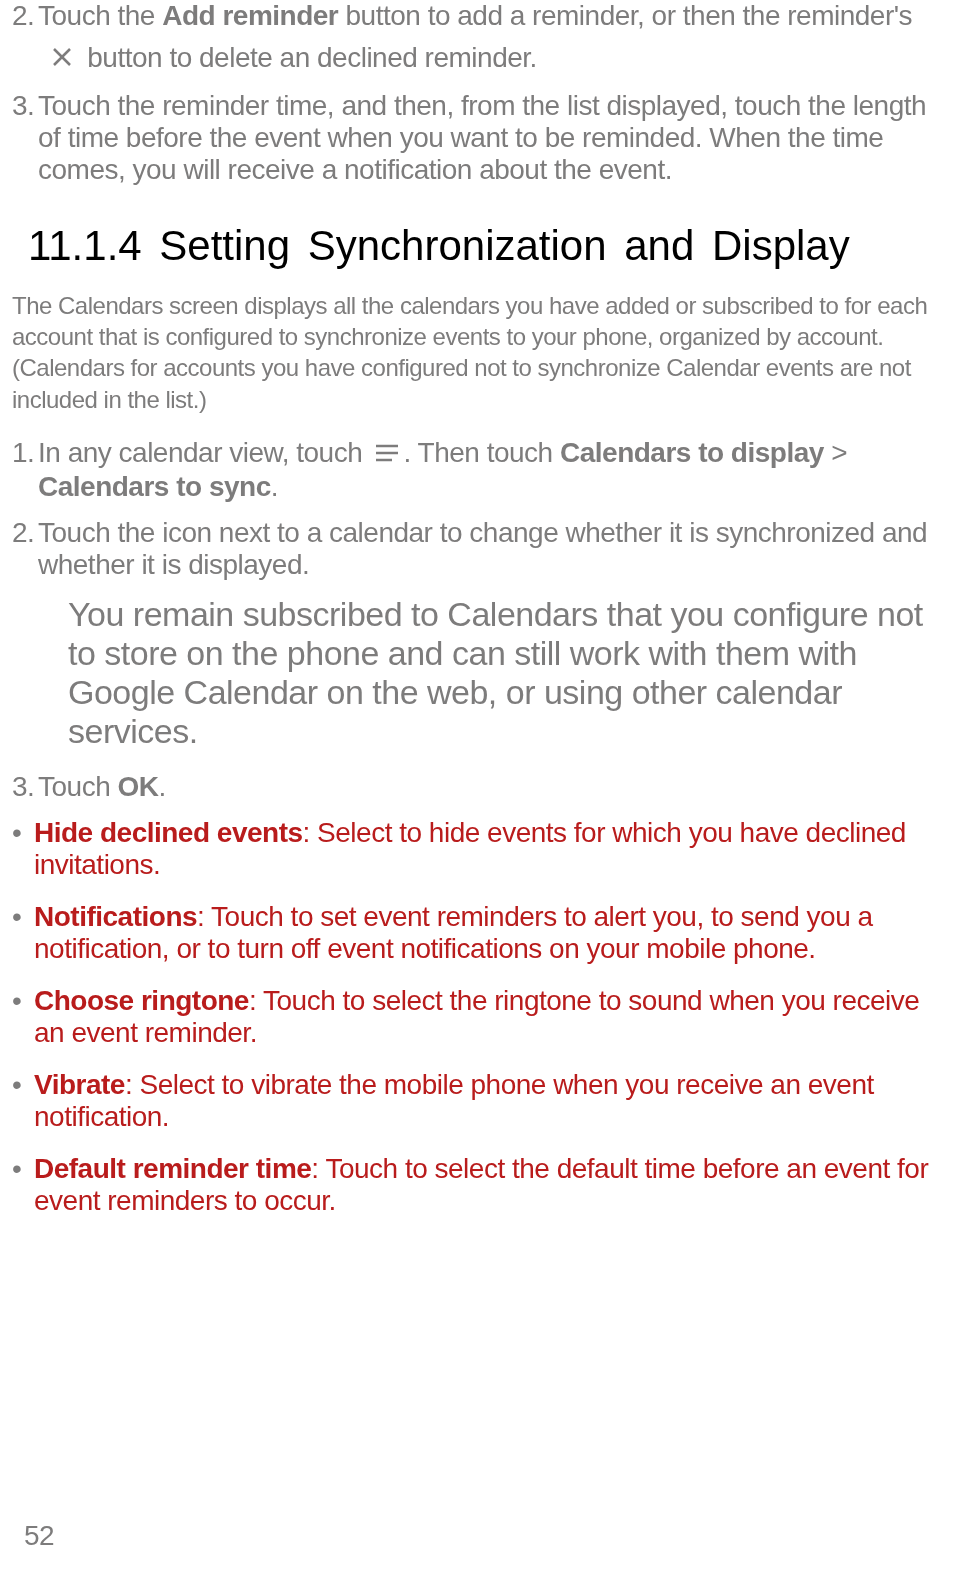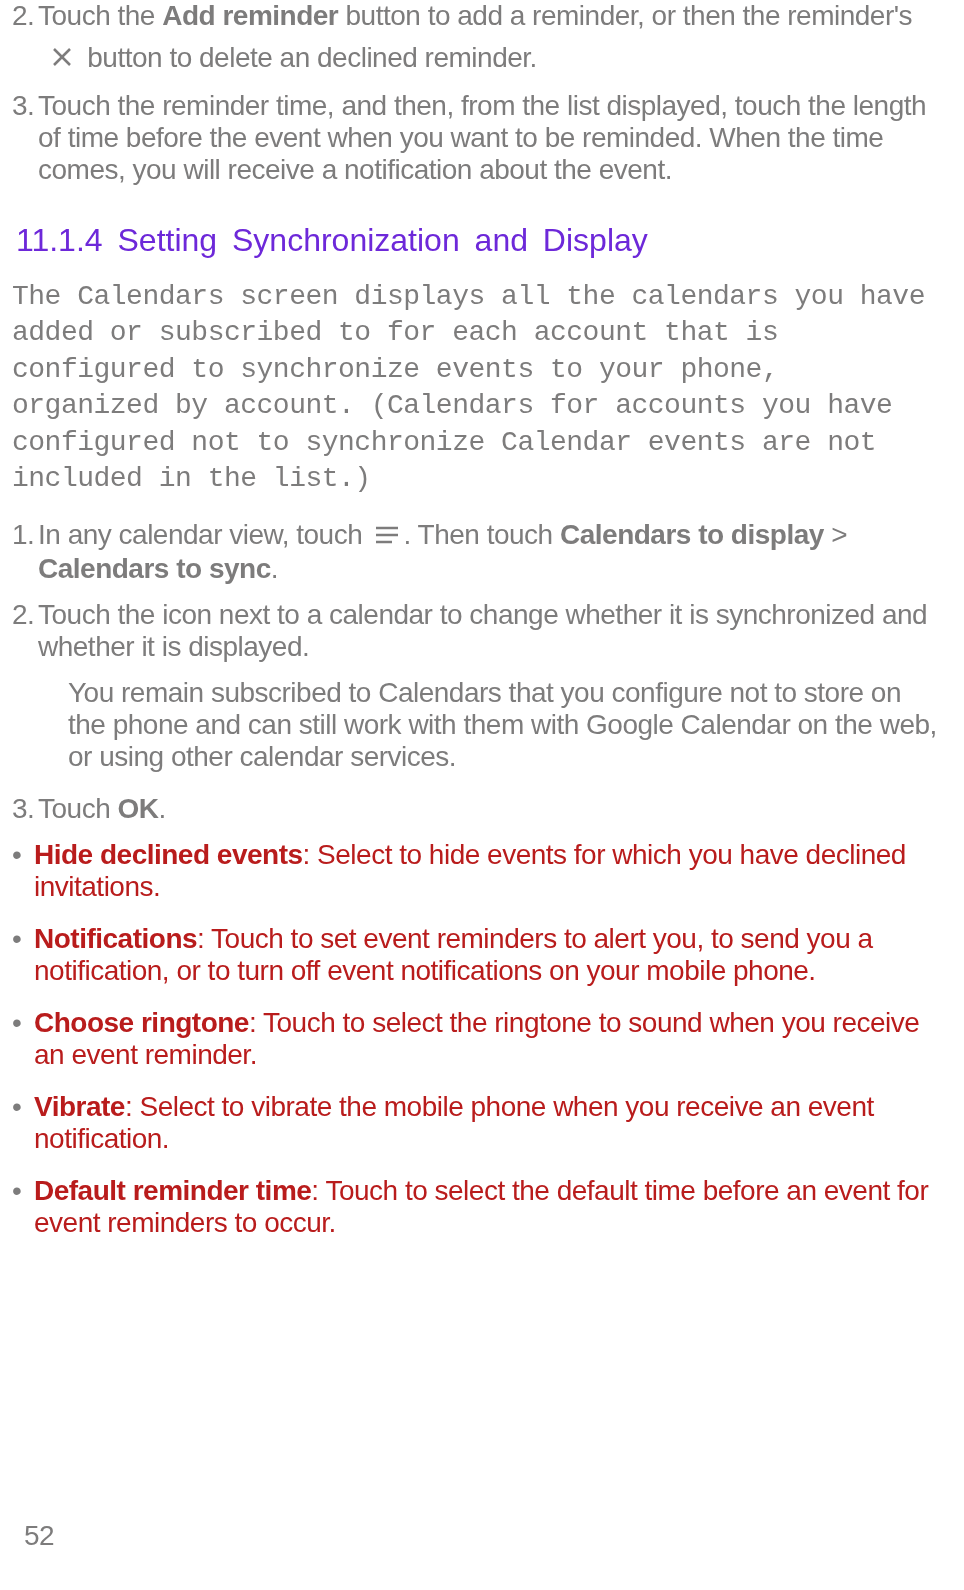--- a/index.html
+++ b/index.html
@@ -12,52 +12,51 @@
     letter-spacing: -0.5px;
   }
   .page {
     box-sizing: border-box;
     width: 964px;
     min-height: 1590px;
     position: relative;
     padding: 0 23px 0 12px;
   }
   .text {
-    font-size: 28px;
+    font-size: 24px;
     line-height: 1.3;
-    font-family: Liberation Mono, monospace;
   }
   .para {
     margin-bottom: 22px;
   }
   .heading {
-    font-size: 32px;
-    color: #6d28d9;
+    font-size: 42px;
+    color: #000000;
     word-spacing: 6px;
     letter-spacing: 0px;
-    margin: 36px 0 20px 4px;
+    margin: 36px 0 20px 16px;
   }
   .num-item {
     display: flex;
     margin-bottom: 14px;
   }
   .num {
     width: 26px;
     flex: 0 0 26px;
     font-size: 28px;
     color: #7d7c7c;
   }
   .num-body {
     flex: 1;
     font-size: 28px;
     color: #7d7c7c;
   }
   .sub-indent {
     margin-left: 56px;
-    font-size: 28px;
+    font-size: 34px;
     color: #7d7c7c;
     margin-bottom: 20px;
   }
   .bullet-item {
     display: flex;
     margin-bottom: 20px;
   }
   .bullet-marker {
     width: 22px;
     flex: 0 0 22px;

